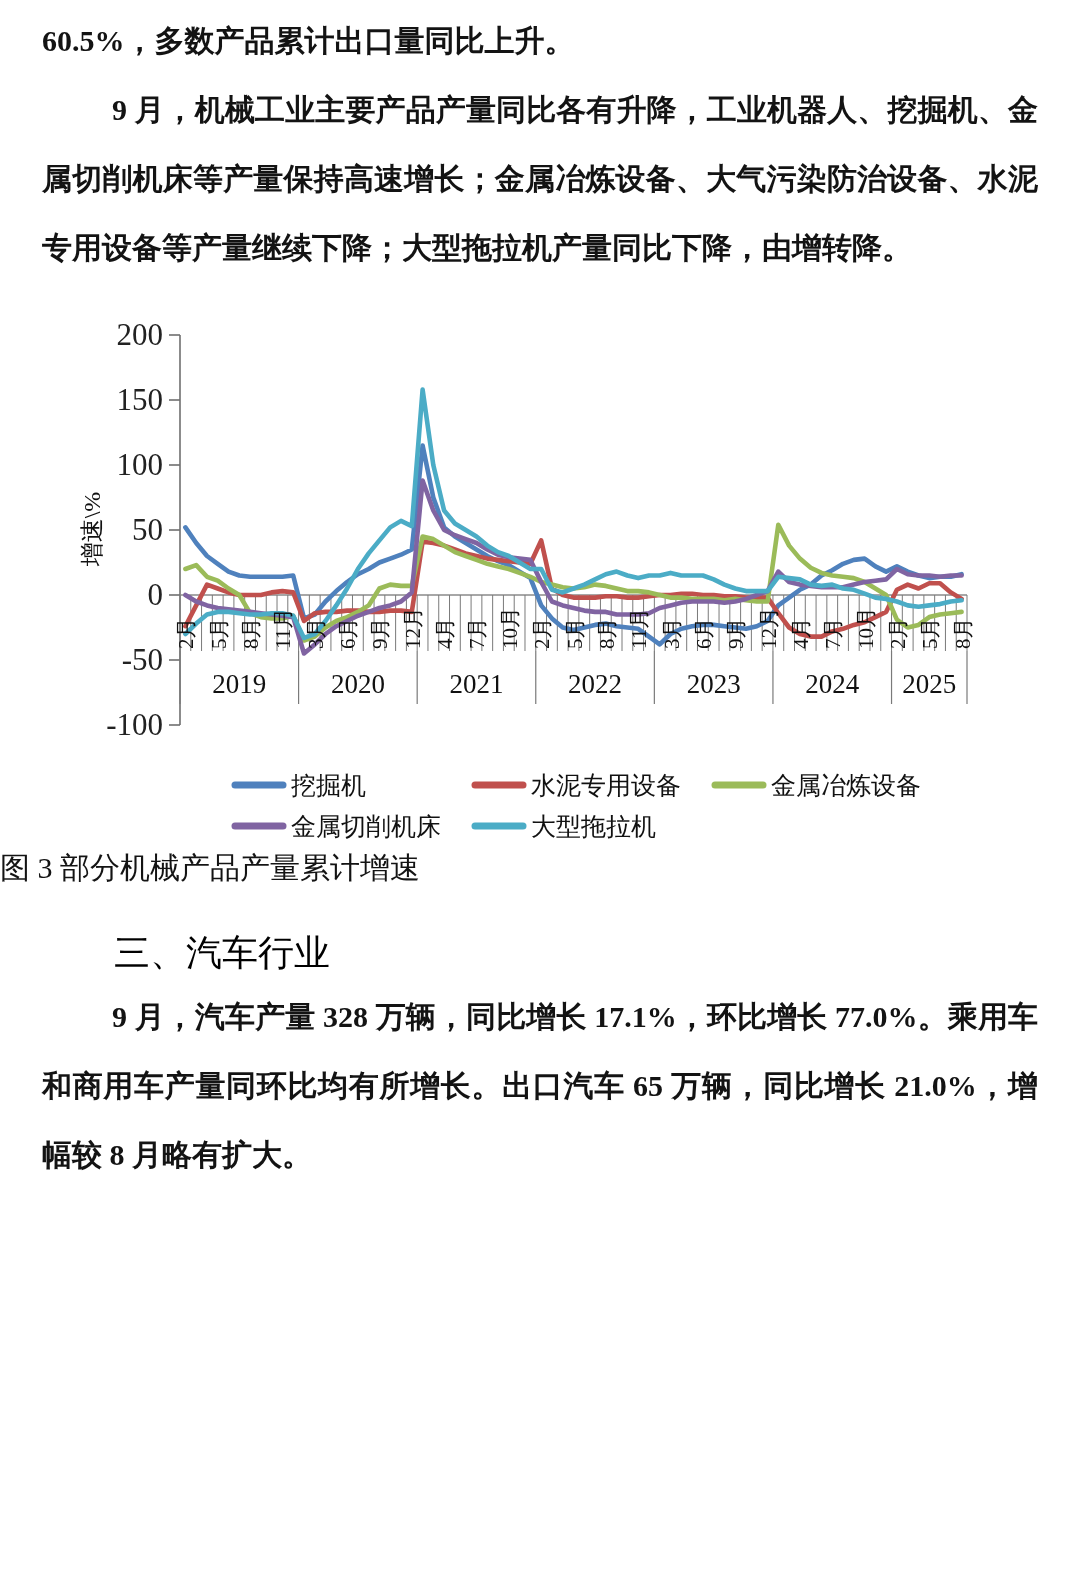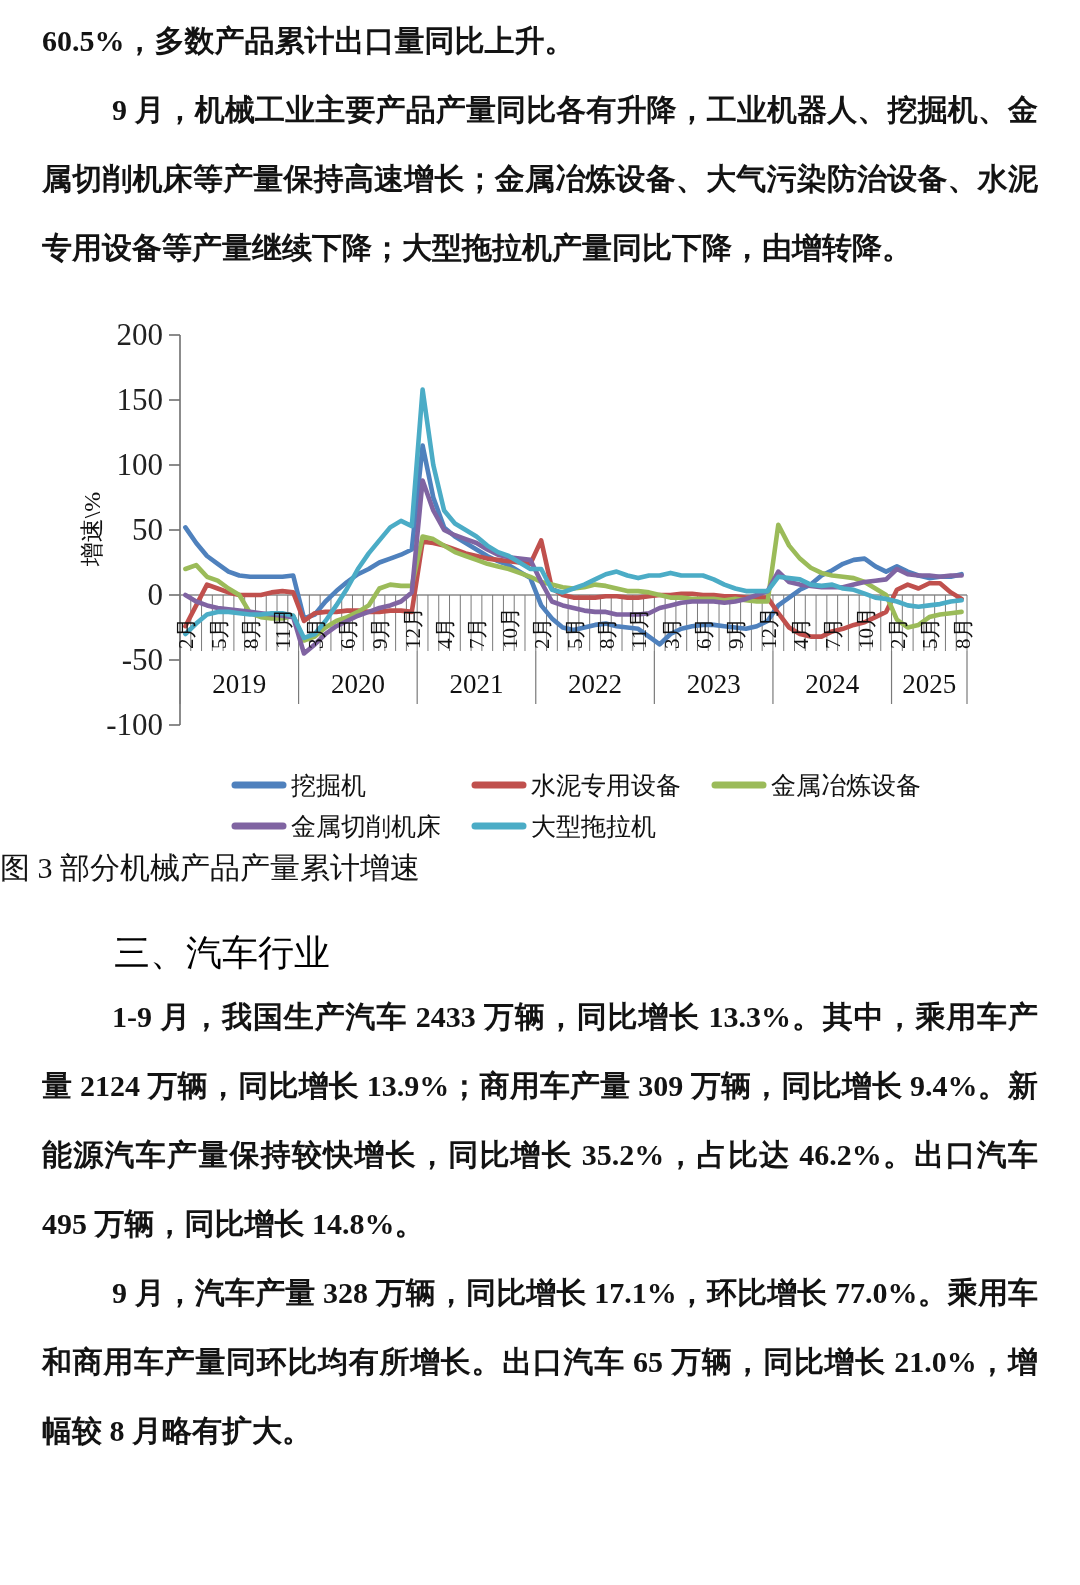--- a/index.html
+++ b/index.html
@@ -197,17 +197,16 @@
         <line x1="235" y1="532" x2="283" y2="532" stroke="#8064A2" stroke-width="7" stroke-linecap="round"></line>
         <text x="291" y="541" class="legend-label">金属切削机床</text>
         <line x1="475" y1="532" x2="523" y2="532" stroke="#4BACC6" stroke-width="7" stroke-linecap="round"></line>
         <text x="531" y="541" class="legend-label">大型拖拉机</text>
       </svg>
     <figcaption class="caption">图 3 部分机械产品产量累计增速</figcaption>
   </figure>
 
   <h2 class="heading">三、汽车行业</h2>
 
-  <p class="para ind">1-9 月，我国生产汽车 2433 万辆，同比增长 13.3%。其中，乘用车产量 2124 万辆，同比增长 13.9%；商用车产量 309 万辆，同比增长 9.4%。新能源汽车产量保持较快增长，同比增长 35.2%，占比达 46.2%。出口汽车 495 万辆，同比增长 14.8%。</p>
 
   <p class="para ind">9 月，汽车产量 328 万辆，同比增长 17.1%，环比增长 77.0%。乘用车和商用车产量同环比均有所增长。出口汽车 65 万辆，同比增长 21.0%，增幅较 8 月略有扩大。</p>
 
 </div>
 
 </body></html>

